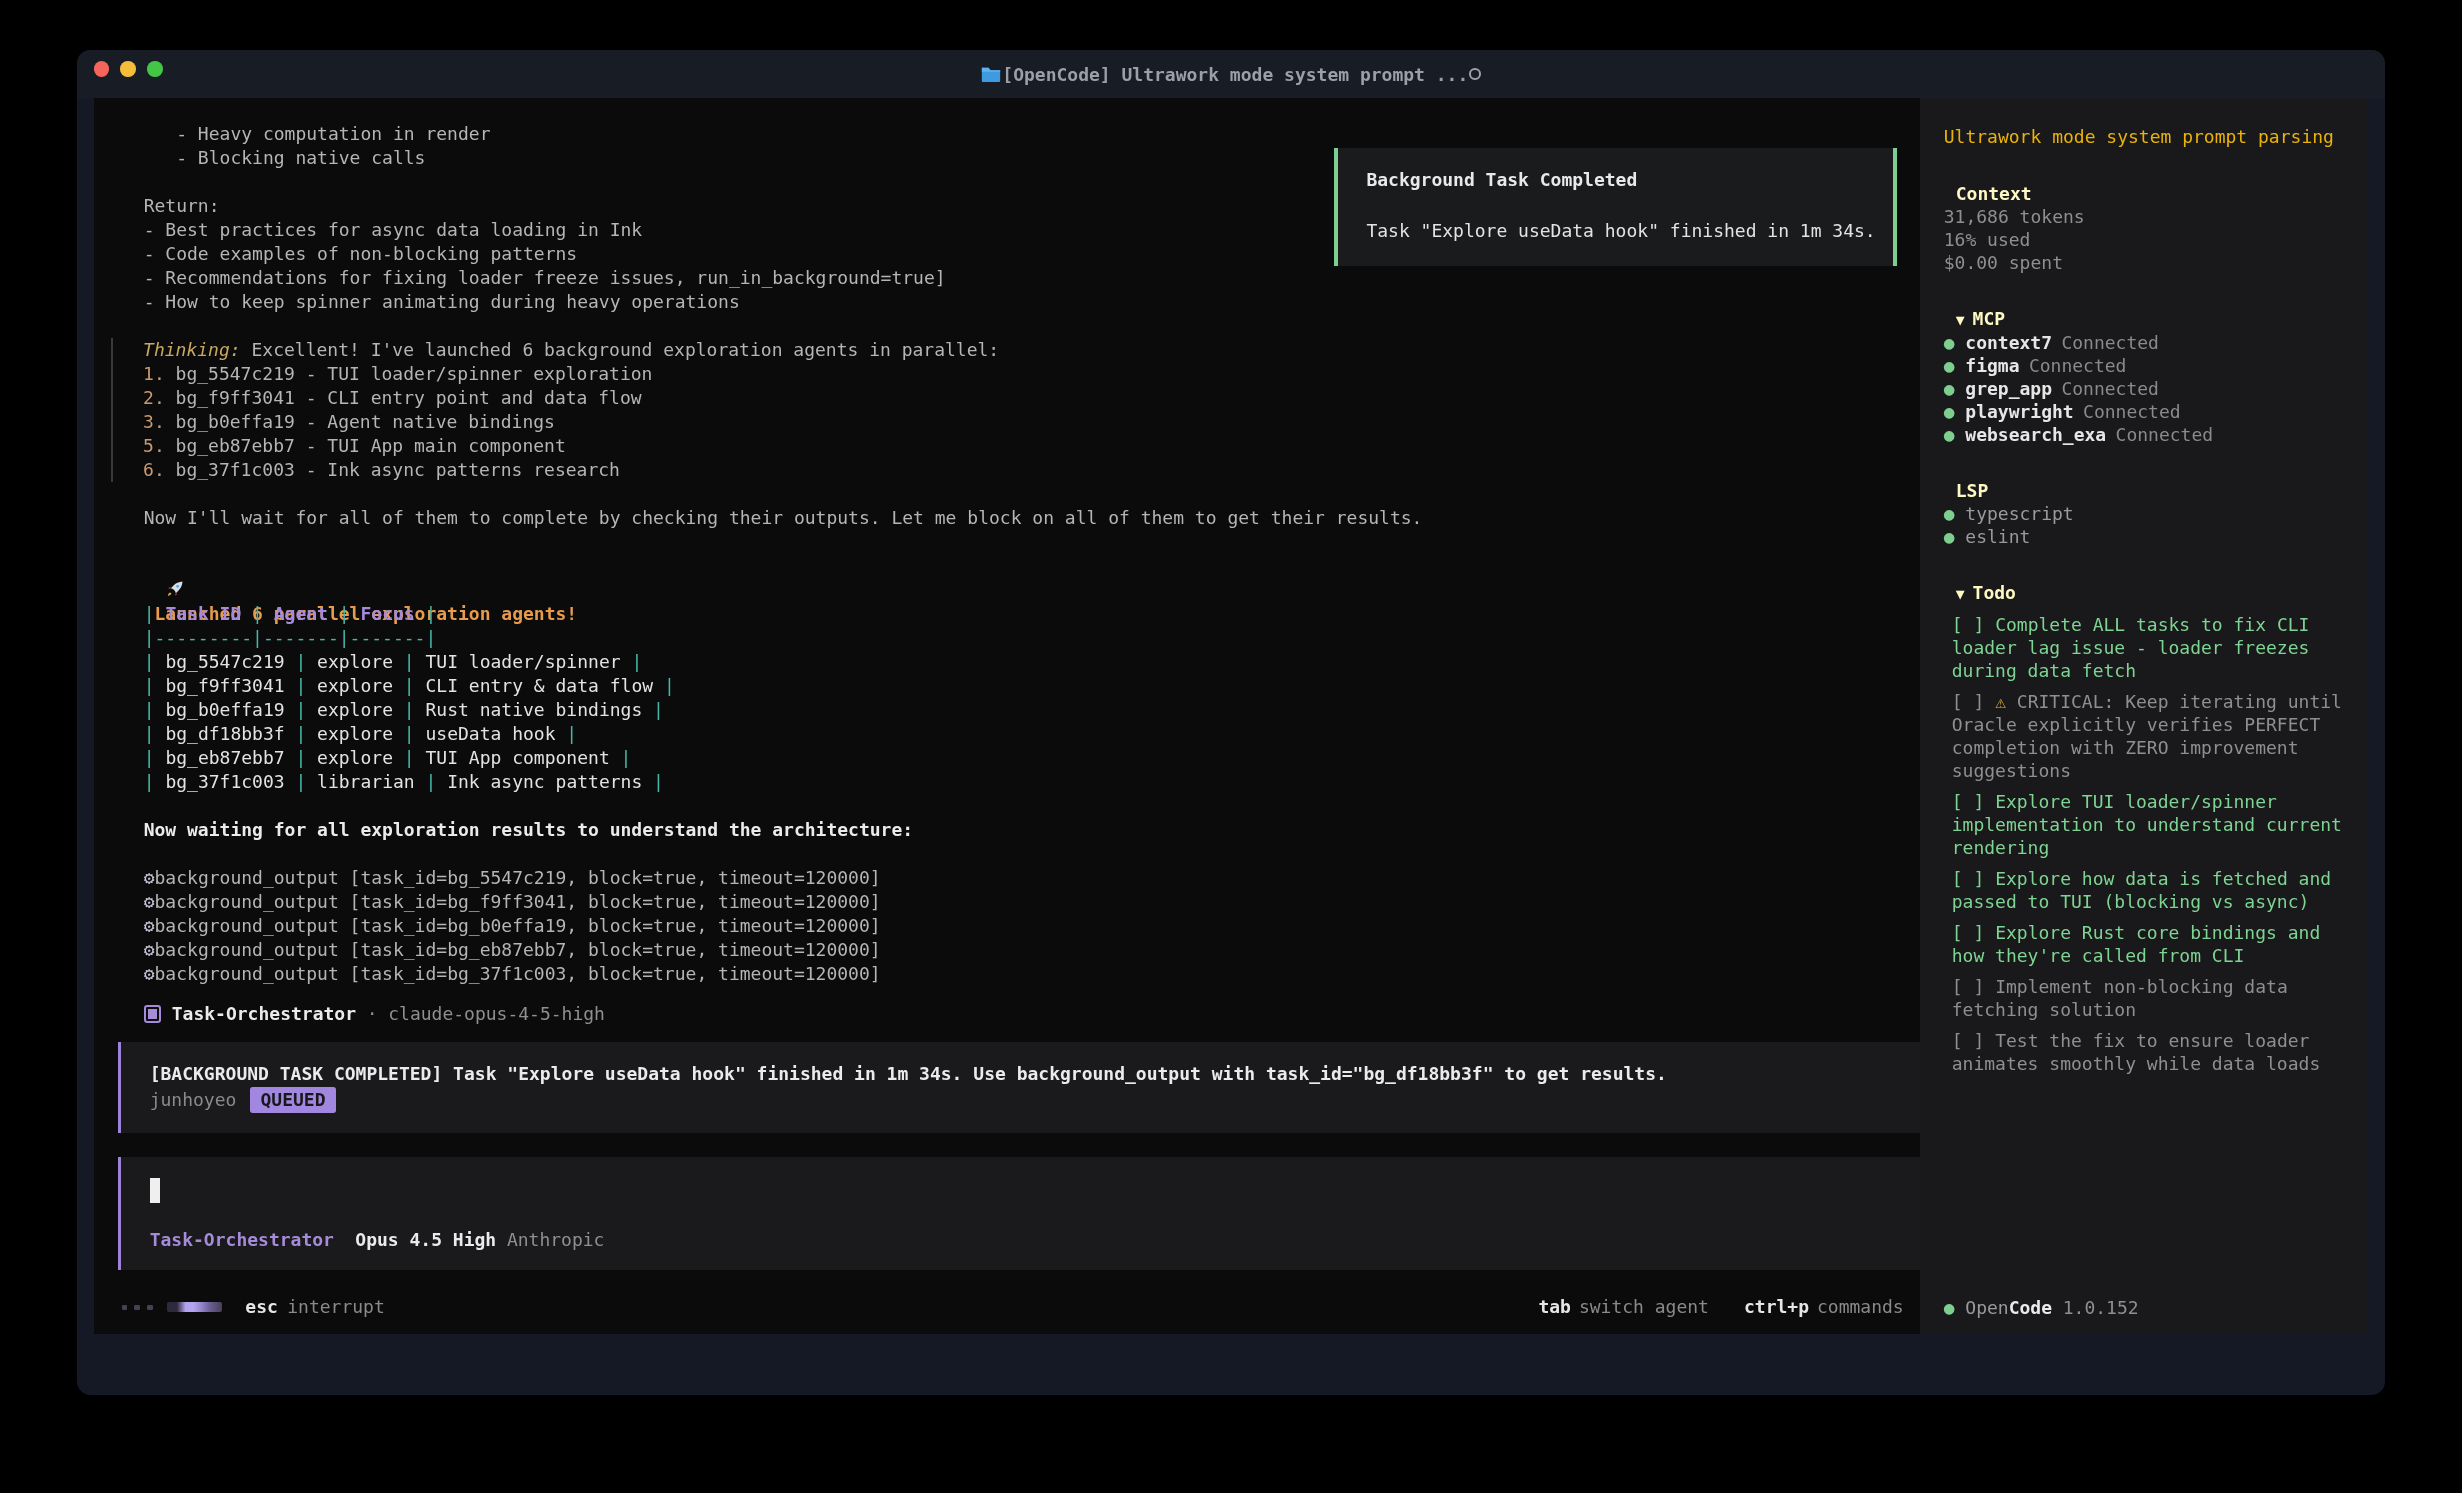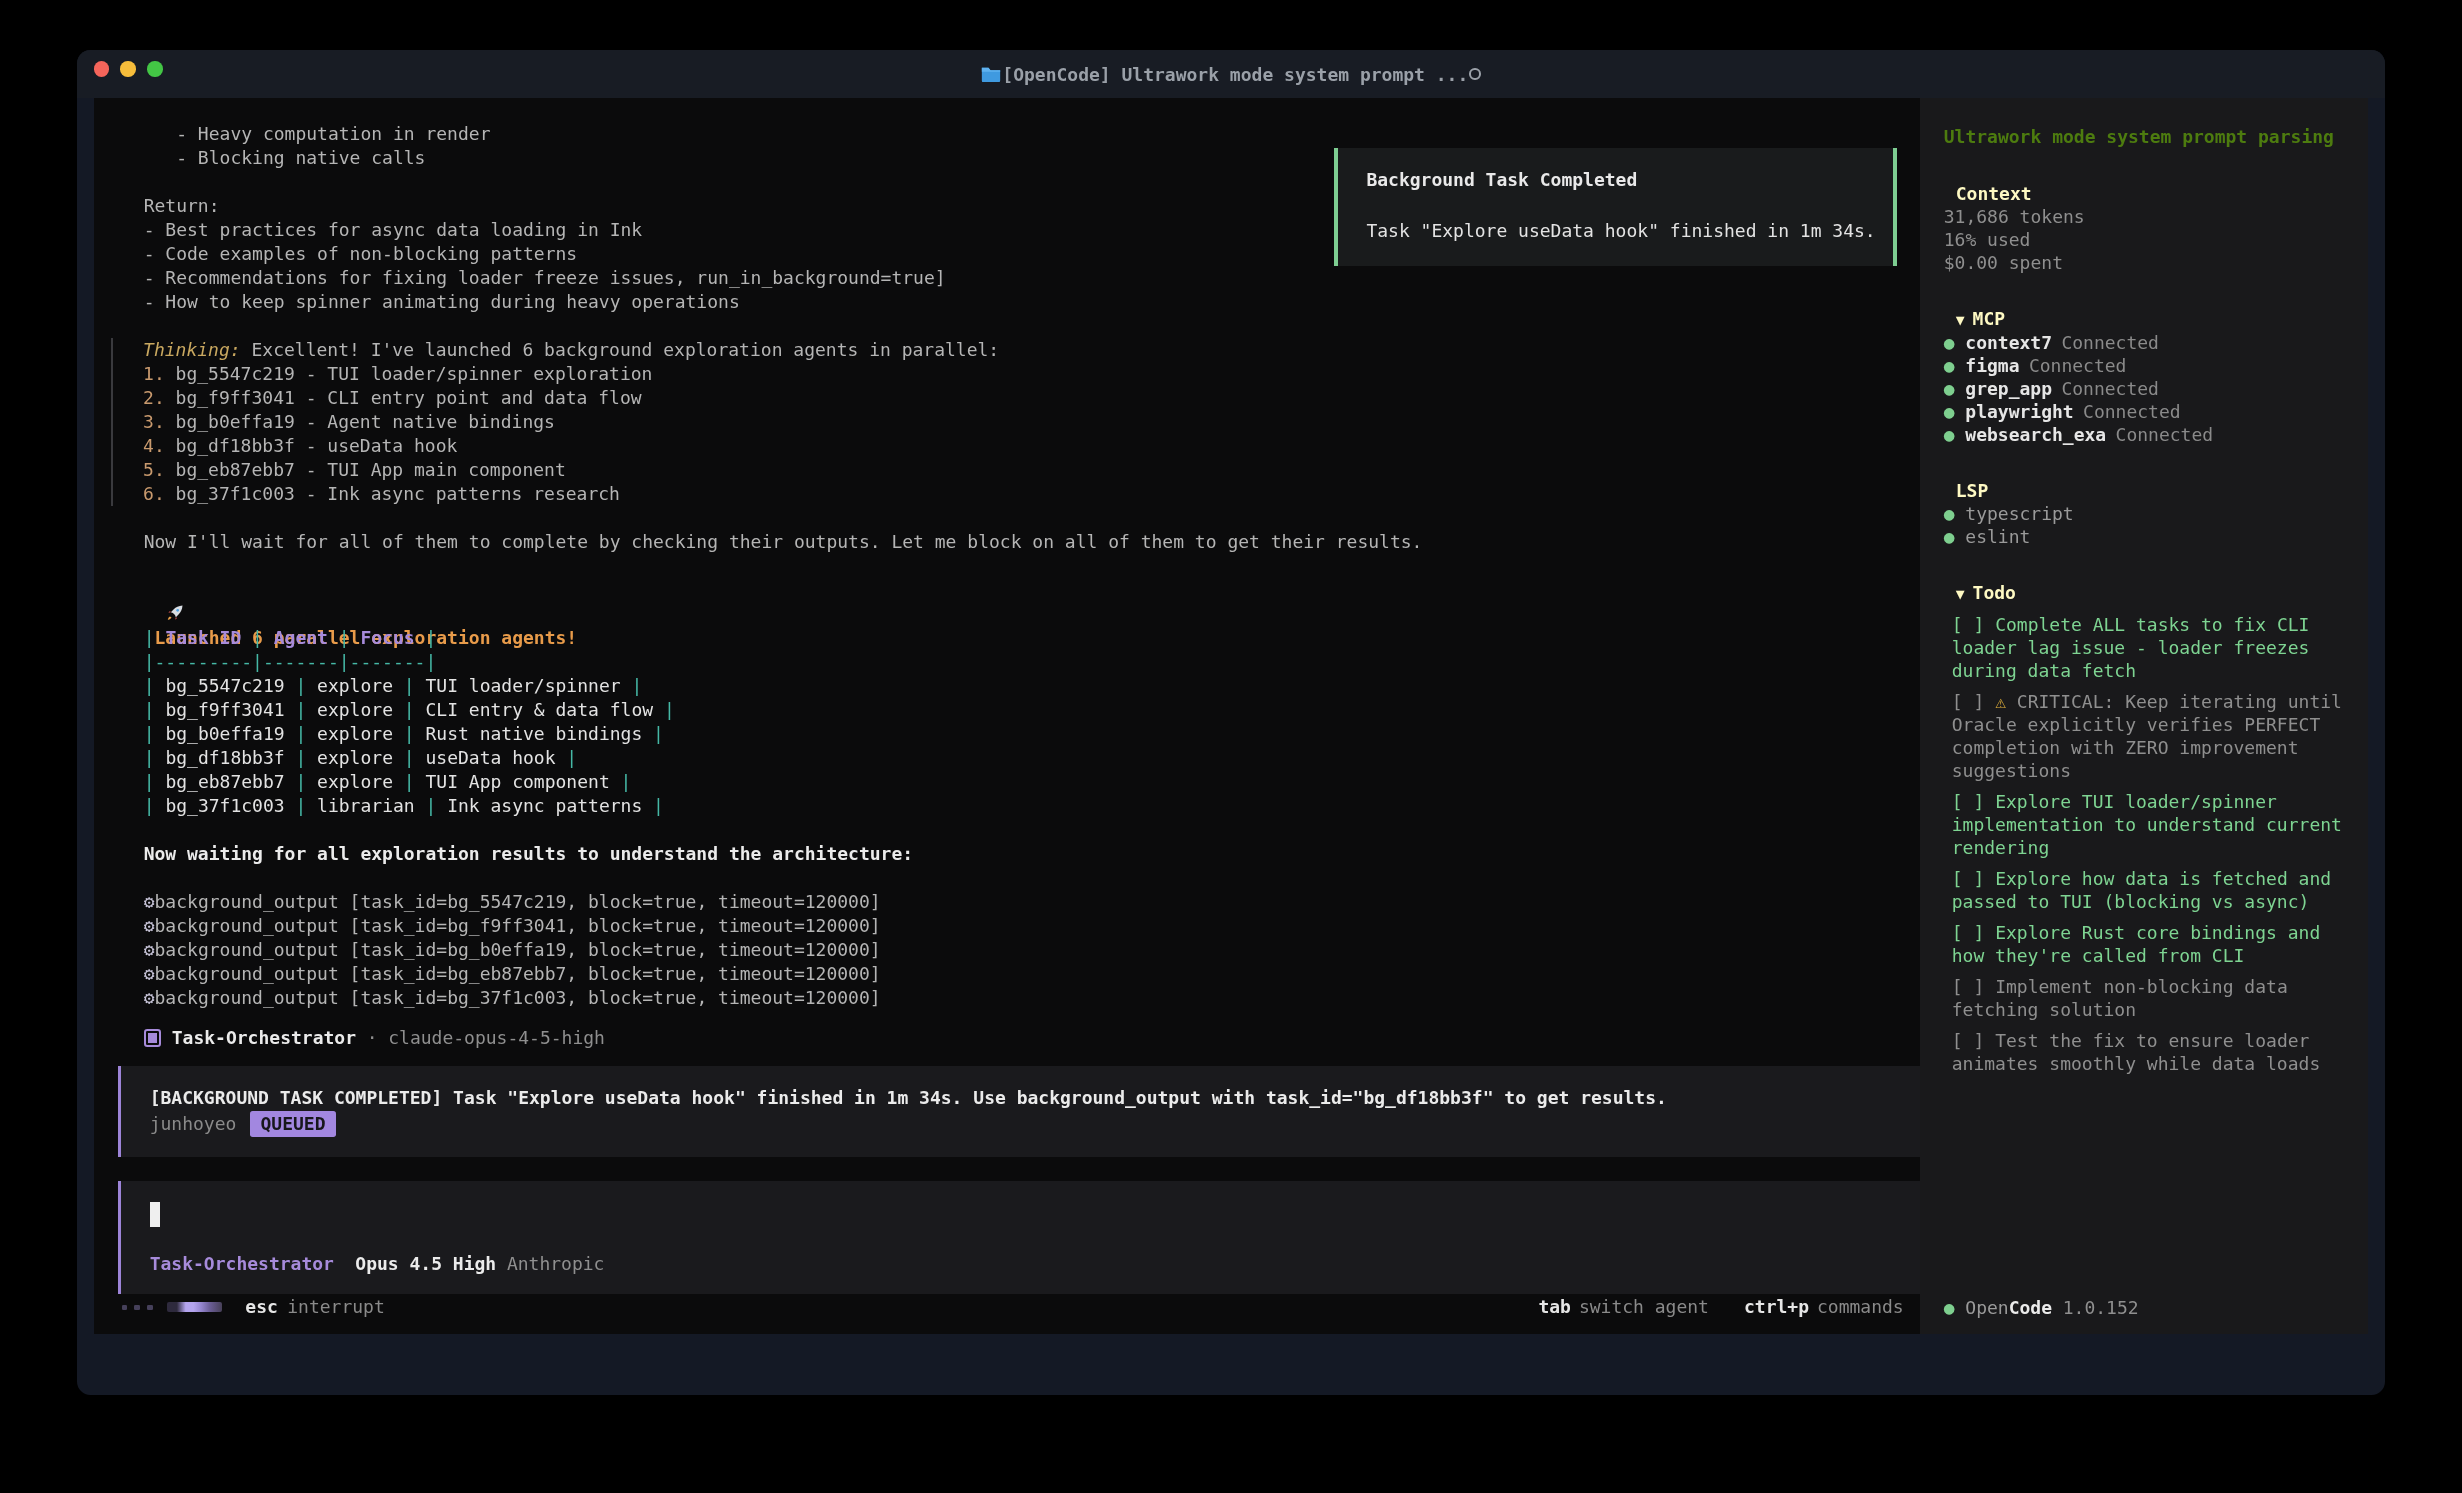--- a/index.html
+++ b/index.html
@@ -66,21 +66,21 @@
   .klabel { color:#8a8a8a; }
   .sb-right { margin-left:auto; display:flex; gap:8px; align-items:center; }
   .gap40 { width:19px; }
   
   .notification { position:absolute; top:50px; right:23px; width:563px;
                   background:#191b1c; border-left:4px solid #7ece92; border-right:4px solid #7ece92;
                   padding:20px 0 23px 28px; }
   .notif-title { color:#e9e9e9; font-weight:bold; }
   .notif-body  { color:#e3e3e3; margin-top:27px; }
   
-  .sb-title { color:#4d7c0f; font-weight:bold; line-height:24px; }
+  .sb-title { color:#eab308; font-weight:normal; line-height:24px; }
   .sb-section { margin-top:33px; }
   .sb-header { color:#fef9c3; font-weight:bold;margin-left:12px; }
   .sb-line { color:#8f8f8f; }
   .sb-item { display:flex; align-items:baseline; }
   .gdot { color:#7ecf8f; margin-right:10.7px; }
   .mcp-name { color:#e6e6e6; font-weight:bold; }
   .mcp-status { color:#8a8a8a; margin-left:9.4px; }
   .lsp-name { color:#9a9a9a; }
   .todo-item { margin:8px; }
   .todo-item.green { color:#7ed492; }
@@ -122,21 +122,20 @@
           <div class="line"><span class="dim">- Code examples of non-blocking patterns</span></div>
           <div class="line"><span class="dim">- Recommendations for fixing loader freeze issues, run_in_background=true]</span></div>
           <div class="line"><span class="dim">- How to keep spinner animating during heavy operations</span></div>
           <div class="line"></div>
         </div>
       <div class="think" id="think-lines">
           <div class="line"><span class="gold">Thinking:</span><span class="dim"> Excellent! I've launched 6 background exploration agents in parallel:</span></div>
           <div class="line"><span class="tan">1.</span><span class="dim"> bg_5547c219 - TUI loader/spinner exploration</span></div>
           <div class="line"><span class="tan">2.</span><span class="dim"> bg_f9ff3041 - CLI entry point and data flow</span></div>
           <div class="line"><span class="tan">3.</span><span class="dim"> bg_b0effa19 - Agent native bindings</span></div>
-          <div class="line"><span class="tan">4.</span><span class="dim"> bg_df18bb3f - useData hook</span></div>
           <div class="line"><span class="tan">5.</span><span class="dim"> bg_eb87ebb7 - TUI App main component</span></div>
           <div class="line"><span class="tan">6.</span><span class="dim"> bg_37f1c003 - Ink async patterns research</span></div>
         </div>
       <div id="post-lines">
           <div class="line"></div>
           <div class="line"><span class="dim">Now I'll wait for all of them to complete by checking their outputs. Let me block on all of them to get their results.</span></div>
           <div class="line"></div>
           <div class="line"><span class="rocket">
   <svg width="20" height="20" viewBox="0 0 24 24">
     <path d="M21 3c-4.5.3-8 2-10.5 4.5L7 11l2.5 1 2.5 2.5 1 2.5 3.5-3.5C19 11 20.7 7.5 21 3z" fill="#d8dde3"></path>

